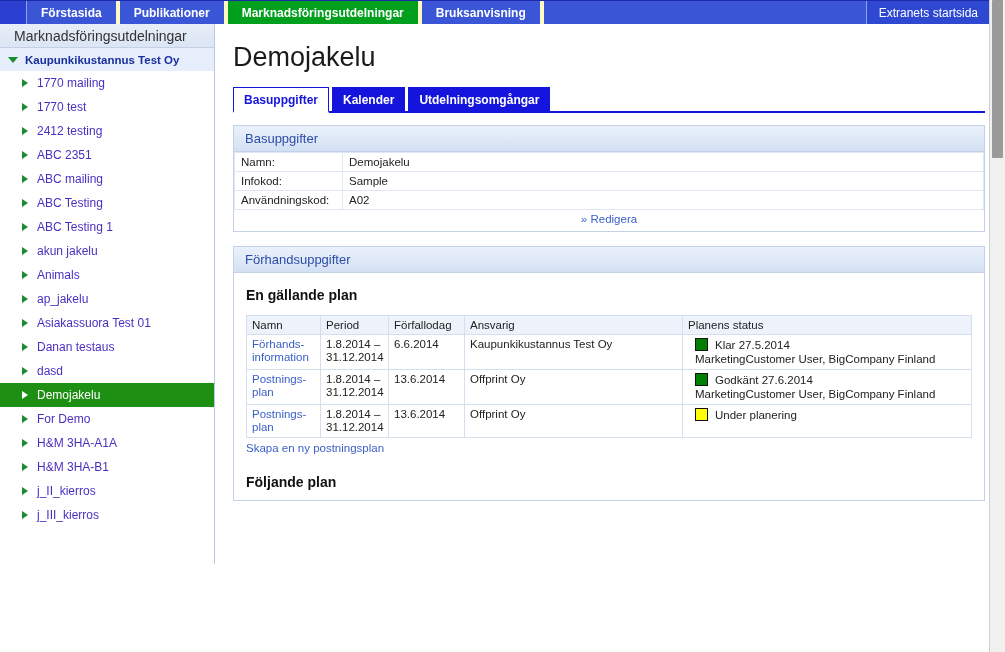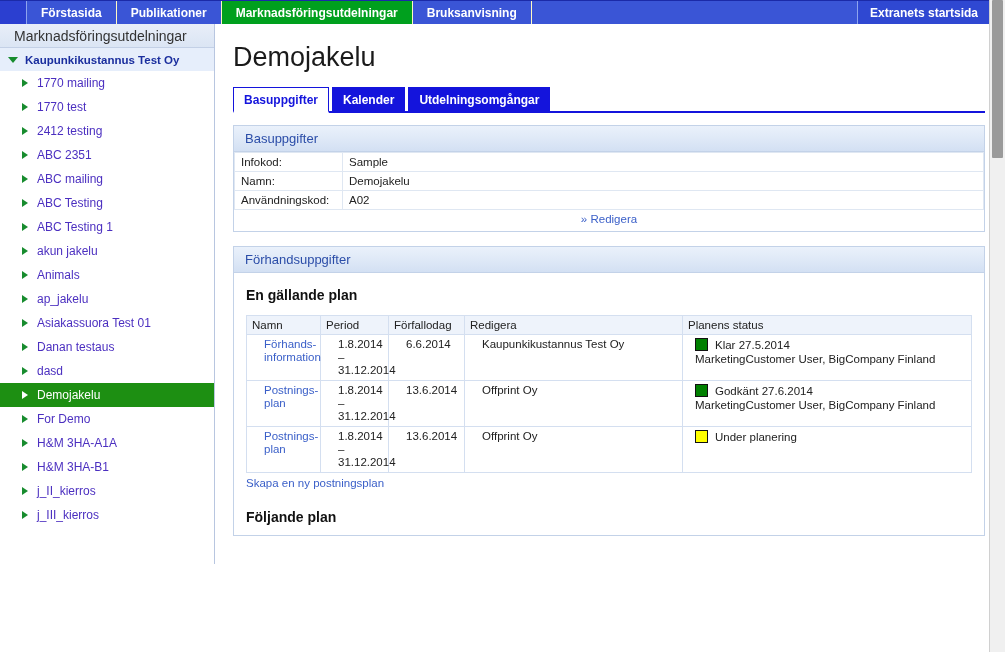--- a/index.html
+++ b/index.html
@@ -90,35 +90,35 @@
     align-items: stretch;
     border-top: 1px solid #1b2aa8;
   }
   .nav-item {
     display: flex; align-items: center;
     padding: 12px 14px;
     font-size: 12px;
     font-weight: bold;
     color: #ffffff;
     background: #3a55d6;
-    border-right: 1px solid #fef9c3;
+    border-right: 4px solid #fef9c3;
     cursor: pointer;
     white-space: nowrap;
   }
   .nav-item:first-child { border-left: 1px solid #8ea4ee; margin-left: 26px;}
   .nav-item.active {
     background: #00a01e;
     color: #ffffff;
   }
   .nav-spacer { flex: 1; background: #3a55d6; }
   .nav-right {
     display: flex; align-items: center;
     padding: 0 12px;
     margin-right: 14px;
-    font-size: 12px; font-weight: bold;
+    font-size: 12px; font-weight: normal;
     color: #ffffff;
     background: #2f48d2;
     border-left: 1px solid #8ea4ee;
     border-right: 1px solid #8ea4ee;
     box-shadow: 2px 2px 2px rgba(0,0,0,0.28);
     cursor: pointer;
     white-space: nowrap;
   }
 
   
@@ -303,21 +303,21 @@
     text-align: left;
     font-weight: normal;
     background: #eef3fb;
     border: 1px solid #d4dff0;
     padding: 3px 5px;
     color: #222;
     font-size: 11.5px;
   }
   .plan-table td {
     border: 1px solid #d4dff0;
-    padding: 3px 17px;
+    padding: 3px 5px;
     vertical-align: top;
     color: #222;
     line-height: 13px;
   }
   .plan-table a {
     color: #3a5fc8;
     text-decoration: none;
   }
   .col-namn { width: 74px; }
   .col-period { width: 68px; }
@@ -480,26 +480,26 @@
         <div class="tab inactive">Kalender</div>
         <div class="tab inactive">Utdelningsomgångar</div>
       </div>
 
       <div class="panel">
         <div class="panel-header">Basuppgifter</div>
         <div class="panel-body">
           <table class="info-table">
             <tbody>
               <tr>
+                <td class="label">Namn:</td>
+                <td>Demojakelu</td>
+              </tr>
+              <tr>
                 <td class="label">Infokod:</td>
                 <td>Sample</td>
-              </tr>
-              <tr>
-                <td class="label">Namn:</td>
-                <td>Demojakelu</td>
               </tr>
               <tr>
                 <td class="label">Användningskod:</td>
                 <td>A02</td>
               </tr>
               <tr class="edit-link-row">
                 <td colspan="2">
                   <a class="edit-link" href="#">» Redigera</a>
                 </td>
               </tr>
@@ -513,21 +513,21 @@
         <div class="panel-body fh-body">
 
           <div class="sub-head">En gällande plan</div>
 
           <table class="plan-table">
             <thead>
               <tr>
                 <th class="col-namn">Namn</th>
                 <th class="col-period">Period</th>
                 <th class="col-forfall">Förfallodag</th>
-                <th class="col-ansvarig">Redigera</th>
+                <th class="col-ansvarig">Ansvarig</th>
                 <th>Planens status</th>
               </tr>
             </thead>
             <tbody>
               <tr>
                 <td>
                   <a href="#">Förhands-information</a>
                 </td>
                 <td>1.8.2014 – 31.12.2014</td>
                 <td>6.6.2014</td>

